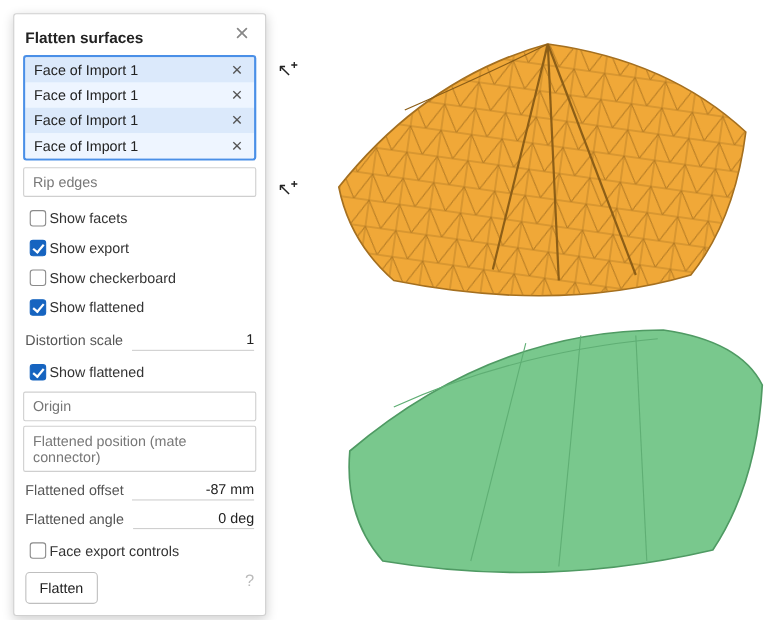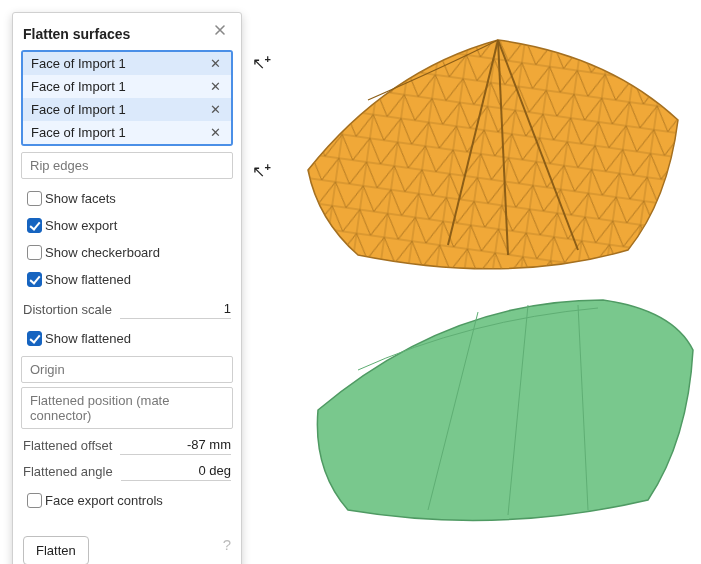--- a/index.html
+++ b/index.html
@@ -18,21 +18,21 @@
 .pick1{left:252px;top:54px}
 .pick2{left:252px;top:162px}
 .field{margin:4px 8px;border:1px solid #cfcfcf;border-radius:2px;background:#fff;padding:5px 8px;color:#777;font-size:13px}
 .opts{margin:6px 10px 0 10px}
 .opt{display:flex;align-items:center;gap:0;padding:3px 0;font-size:13px;color:#333}
 .cb{appearance:none;width:15px;height:15px;border:1px solid #8a8a8a;border-radius:3px;display:inline-block;position:relative;background:#fff}
 .cb:checked{background:#1664c0;border-color:#1664c0}
 .cb:checked::after{content:"";position:absolute;left:4px;top:1px;width:4px;height:8px;border:solid #fff;border-width:0 2px 2px 0;transform:rotate(40deg)}
 .num-row{display:flex;align-items:center;justify-content:space-between;margin:6px 10px 0 10px;font-size:13px;color:#555}
 .num-row .uline{flex:1;margin-left:8px;border-bottom:1px solid #cfcfcf;text-align:right;color:#222;padding:2px 0}
-.footer{display:flex;align-items:flex-start;justify-content:space-between;margin:22px 10px 0 10px}
+.footer{display:flex;align-items:flex-start;justify-content:space-between;margin:6px 10px 0 10px}
 .btn{border:1px solid #bfbfbf;background:#fff;border-radius:4px;padding:6px 12px;font-size:13px;color:#222;cursor:pointer}
 .help{color:#bbb;font-size:15px}
 .viz{position:absolute;left:248px;top:0;width:452px;height:564px}
 </style>
 </head>
 <body>
 <div class="stage">
 
 <svg class="viz" viewBox="0 0 452 564">
   <defs>

